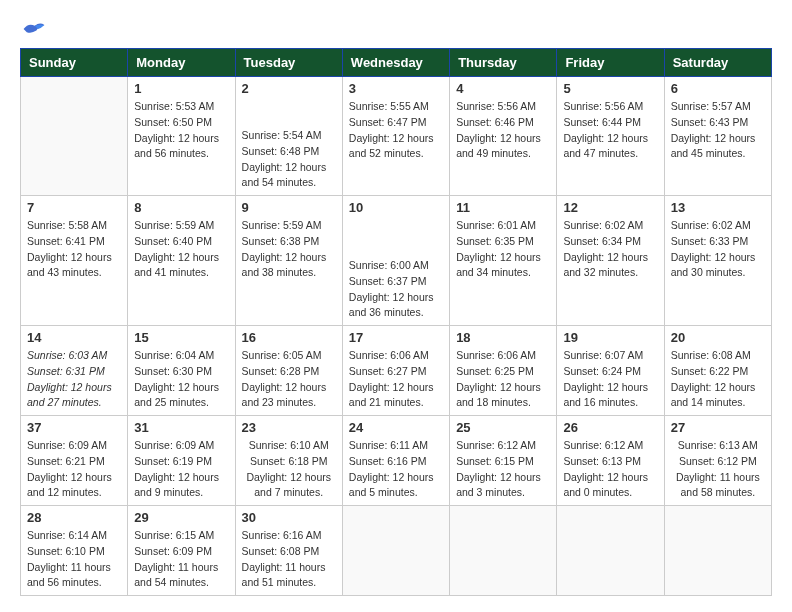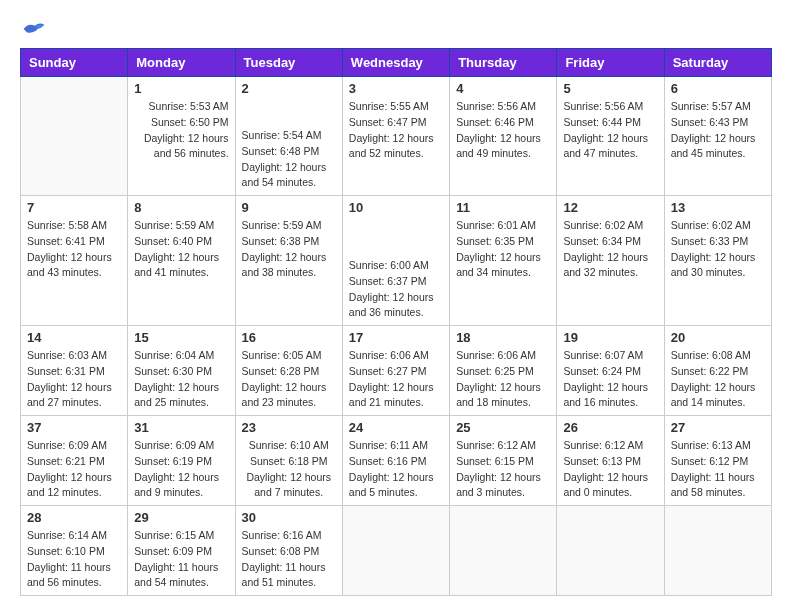--- a/index.html
+++ b/index.html
@@ -51,21 +51,21 @@
     .location-title {
       font-size: 18px;
       color: #333;
     }
     .calendar {
       width: 100%;
       border-collapse: collapse;
       font-size: 11px;
     }
     .calendar th {
-      background-color: #6d28d9;
+      background-color: #14532d;
       color: white;
       text-align: left;
       padding: 6px 8px;
       font-size: 13px;
       font-weight: bold;
       border: 1px solid #1a44aa;
     }
     .calendar td {
       border: 1px solid #ccc;
       vertical-align: top;
@@ -123,21 +123,21 @@
         <th>Thursday</th>
         <th>Friday</th>
         <th>Saturday</th>
       </tr>
   </thead>
   <tbody id="calendar-body">
   <tr>
         <td class="empty"></td>
         <td>
           <span class="day-number">1</span>
-          <div class="day-info" style="white-space: pre-line; text-align: right;">Sunrise: 5:53 AM
+          <div class="day-info" style="white-space: pre-line;">Sunrise: 5:53 AM
 Sunset: 6:50 PM
 Daylight: 12 hours
 and 56 minutes.</div>
         </td>
         <td>
           <span class="day-number">2</span>
           <div class="day-info" style="white-space: pre-line; margin-top: 32px;">Sunrise: 5:54 AM
 Sunset: 6:48 PM
 Daylight: 12 hours
 and 54 minutes.</div>
@@ -218,21 +218,21 @@
           <span class="day-number">13</span>
           <div class="day-info" style="white-space: pre-line;">Sunrise: 6:02 AM
 Sunset: 6:33 PM
 Daylight: 12 hours
 and 30 minutes.</div>
         </td>
       </tr>
       <tr>
         <td>
           <span class="day-number">14</span>
-          <div class="day-info" style="white-space: pre-line;">Sunrise: 6:03 AM
+          <div class="day-info" style="white-space: pre-line; font-style: italic;">Sunrise: 6:03 AM
 Sunset: 6:31 PM
 Daylight: 12 hours
 and 27 minutes.</div>
         </td>
         <td>
           <span class="day-number">15</span>
           <div class="day-info" style="white-space: pre-line;">Sunrise: 6:04 AM
 Sunset: 6:30 PM
 Daylight: 12 hours
 and 25 minutes.</div>
@@ -311,21 +311,21 @@
         </td>
         <td>
           <span class="day-number">26</span>
           <div class="day-info" style="white-space: pre-line;">Sunrise: 6:12 AM
 Sunset: 6:13 PM
 Daylight: 12 hours
 and 0 minutes.</div>
         </td>
         <td>
           <span class="day-number">27</span>
-          <div class="day-info" style="white-space: pre-line;">Sunrise: 6:13 AM
+          <div class="day-info" style="white-space: pre-line; text-align: center;">Sunrise: 6:13 AM
 Sunset: 6:12 PM
 Daylight: 11 hours
 and 58 minutes.</div>
         </td>
       </tr>
       <tr>
         <td>
           <span class="day-number">28</span>
           <div class="day-info" style="white-space: pre-line;">Sunrise: 6:14 AM
 Sunset: 6:10 PM

